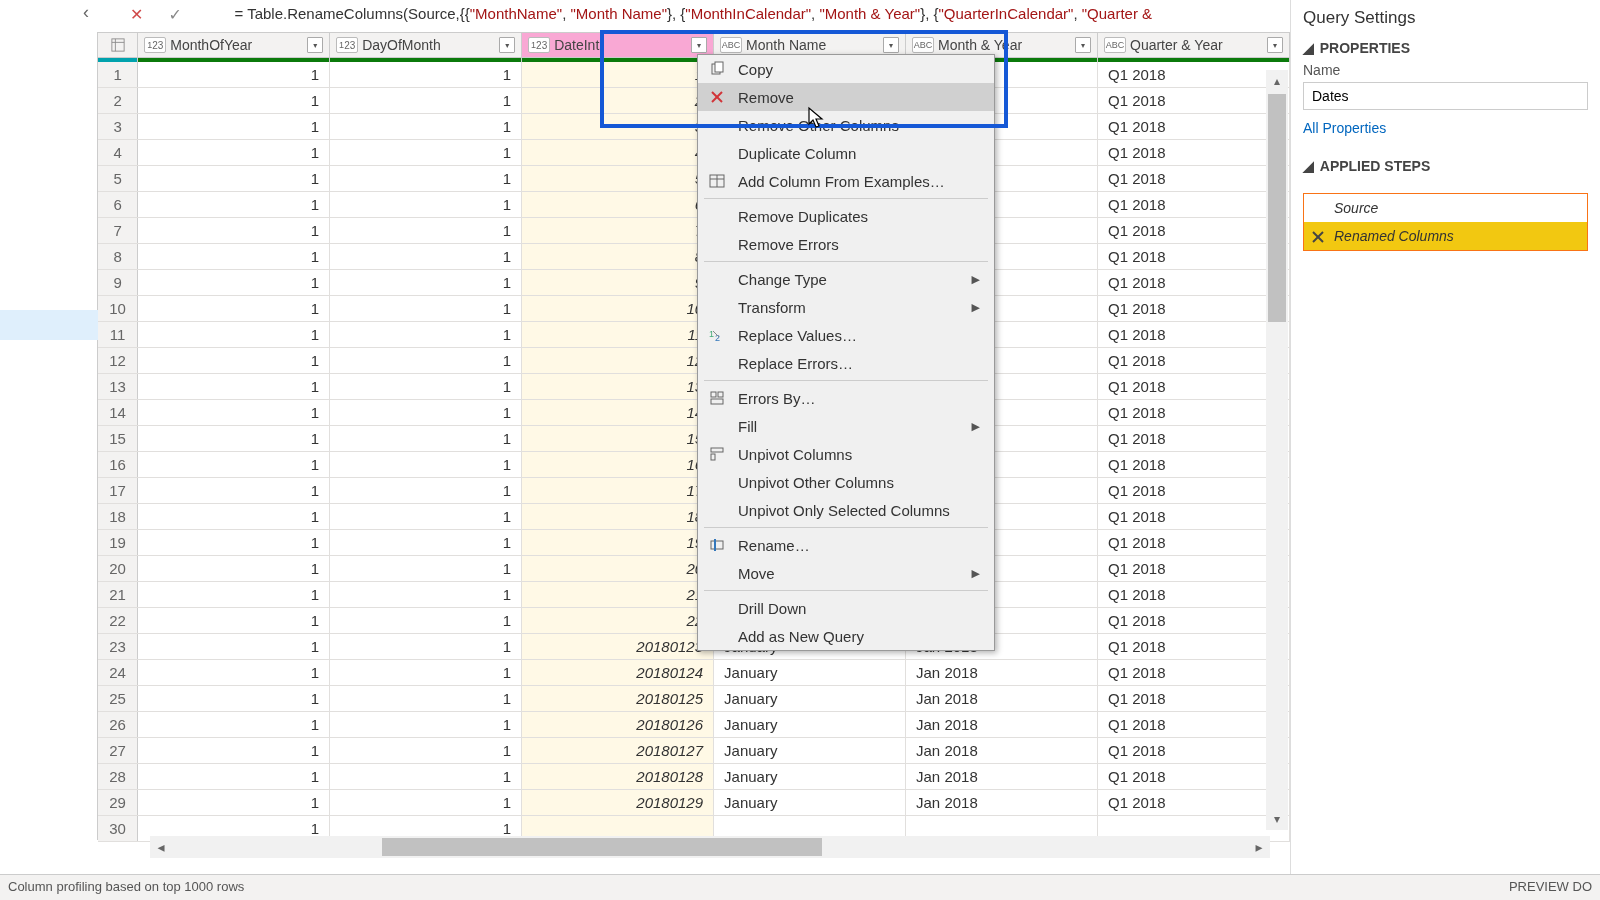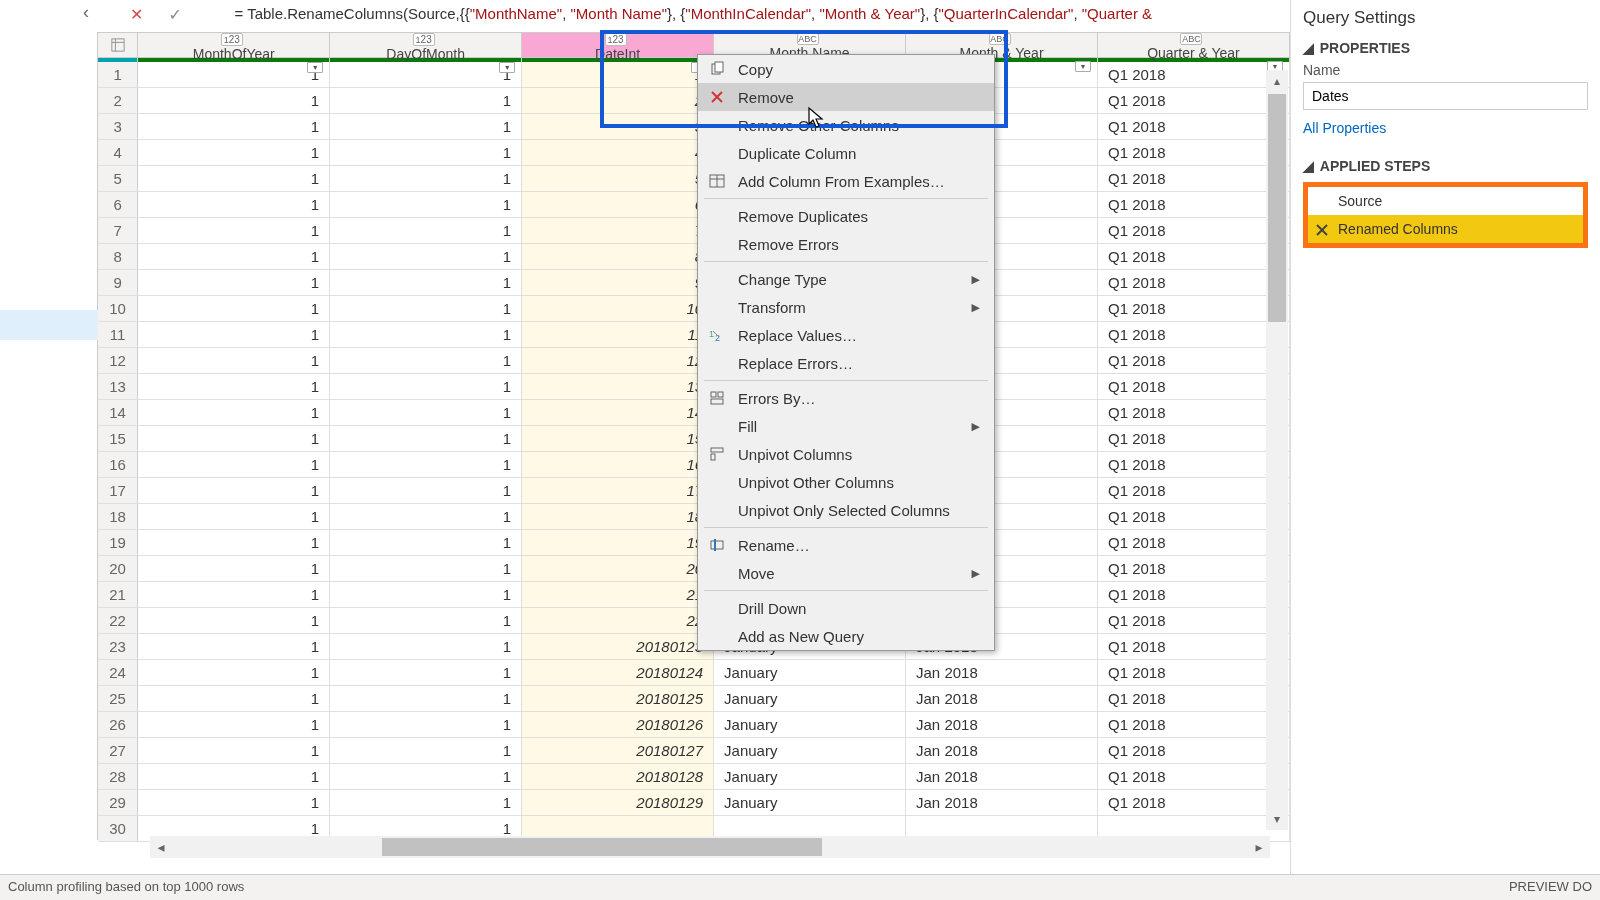--- a/index.html
+++ b/index.html
@@ -16,21 +16,21 @@
 
 
 .grid-wrap { position:absolute; top:32px; left:0; right:310px; bottom:60px; }
 .left-rail { position:absolute; left:0; top:0; width:98px; height:100%; background:#fff; border-right:1px solid #ccc; }
 .grid-inner { position:absolute; left:98px; top:0; right:0; bottom:0; }
 
 
 .col-headers { height:26px; display:flex; border-top:1px solid #ccc; border-bottom:1px solid #ccc; background:#f3f2f1; }
 .row-corner { width:42px; border-right:1px solid #ccc; display:flex; align-items:center; justify-content:center; }
 .row-corner svg { width:14px; height:14px; }
-.col-header { border-right:1px solid #ccc; display:flex; align-items:center; padding:0 6px; font-size:14px; color:#444; position:relative;flex-direction:column; }
+.col-header { border-right:1px solid #ccc; display:flex; align-items:center; padding:0 6px; font-size:14px; color:#444; position:relative; }
 .col-header.selected { background:#f9a8d4; }
 .col-type-icon { width:22px; height:16px; display:flex; align-items:center; justify-content:center; font-size:11px; color:#666; border:1px solid #bbb; border-radius:2px; margin-right:4px; background:#fff;}
 .col-type-icon.num::before{content:"1";font-size:9px;vertical-align:super;}
 .col-type-icon.num::after{content:"23";font-size:10px;}
 .col-type-icon.txt::before{content:"A";font-size:9px;vertical-align:super;}
 .col-type-icon.txt::after{content:"BC";font-size:9px;}
 .col-filter { margin-left:auto; width:16px; height:16px; border:1px solid #aaa; border-radius:1px; display:flex; align-items:center; justify-content:center; font-size:8px; color:#555; cursor:pointer; background:#fff;}
 .col-filter::after{content:"▾";}
 
 .quality-bar { height:4px; display:flex; }
@@ -58,21 +58,21 @@
 .vscroll .thumb{margin:2px auto;width:18px;height:30%;background:#c1c1c1;}
 
 
 .right-panel { position:absolute; right:0; top:0; width:310px; bottom:26px; background:#fff; border-left:1px solid #ddd; padding:8px 12px; }
 .panel-title { font-size:17px; color:#333; margin-bottom:12px; }
 .panel-section-h { font-size:14px; font-weight:600; color:#444; margin:10px 0 6px; }
 .panel-section-h .tri{display:inline-block;margin-right:6px;transform:rotate(0);}
 .name-label{font-size:14px;color:#555;margin-bottom:4px;}
 .name-input{width:100%;border:1px solid #ccc;padding:5px 8px;font-size:14px;}
 .link-blue{color:#0066bf;font-size:14px;margin-top:10px;display:block;cursor:pointer;}
-.steps-list{margin-top:8px;border:5px solid #f97316;}
+.steps-list{margin-top:19px;border:1px solid #f97316;font-style:italic;}
 .step-item{padding:6px 10px 6px 30px;font-size:14px;color:#333;position:relative;cursor:pointer;}
 .step-item.sel{background:#f2c811;}
 .step-item .xicon{position:absolute;left:6px;top:7px;width:16px;height:16px;}
 
 
 .status-bar { position:absolute; left:0; right:0; bottom:0; height:26px; background:#f3f2f1; border-top:1px solid #ccc; font-size:13px; color:#555; padding:4px 8px; display:flex;gap:20px; }
 .status-right{margin-left:auto;}
 
 
 .context-menu { position:absolute; left:697px; top:54px; width:298px; background:#f0f0f0; border:1px solid #999; box-shadow:2px 2px 6px rgba(0,0,0,0.3); font-size:15px; z-index:50;}

